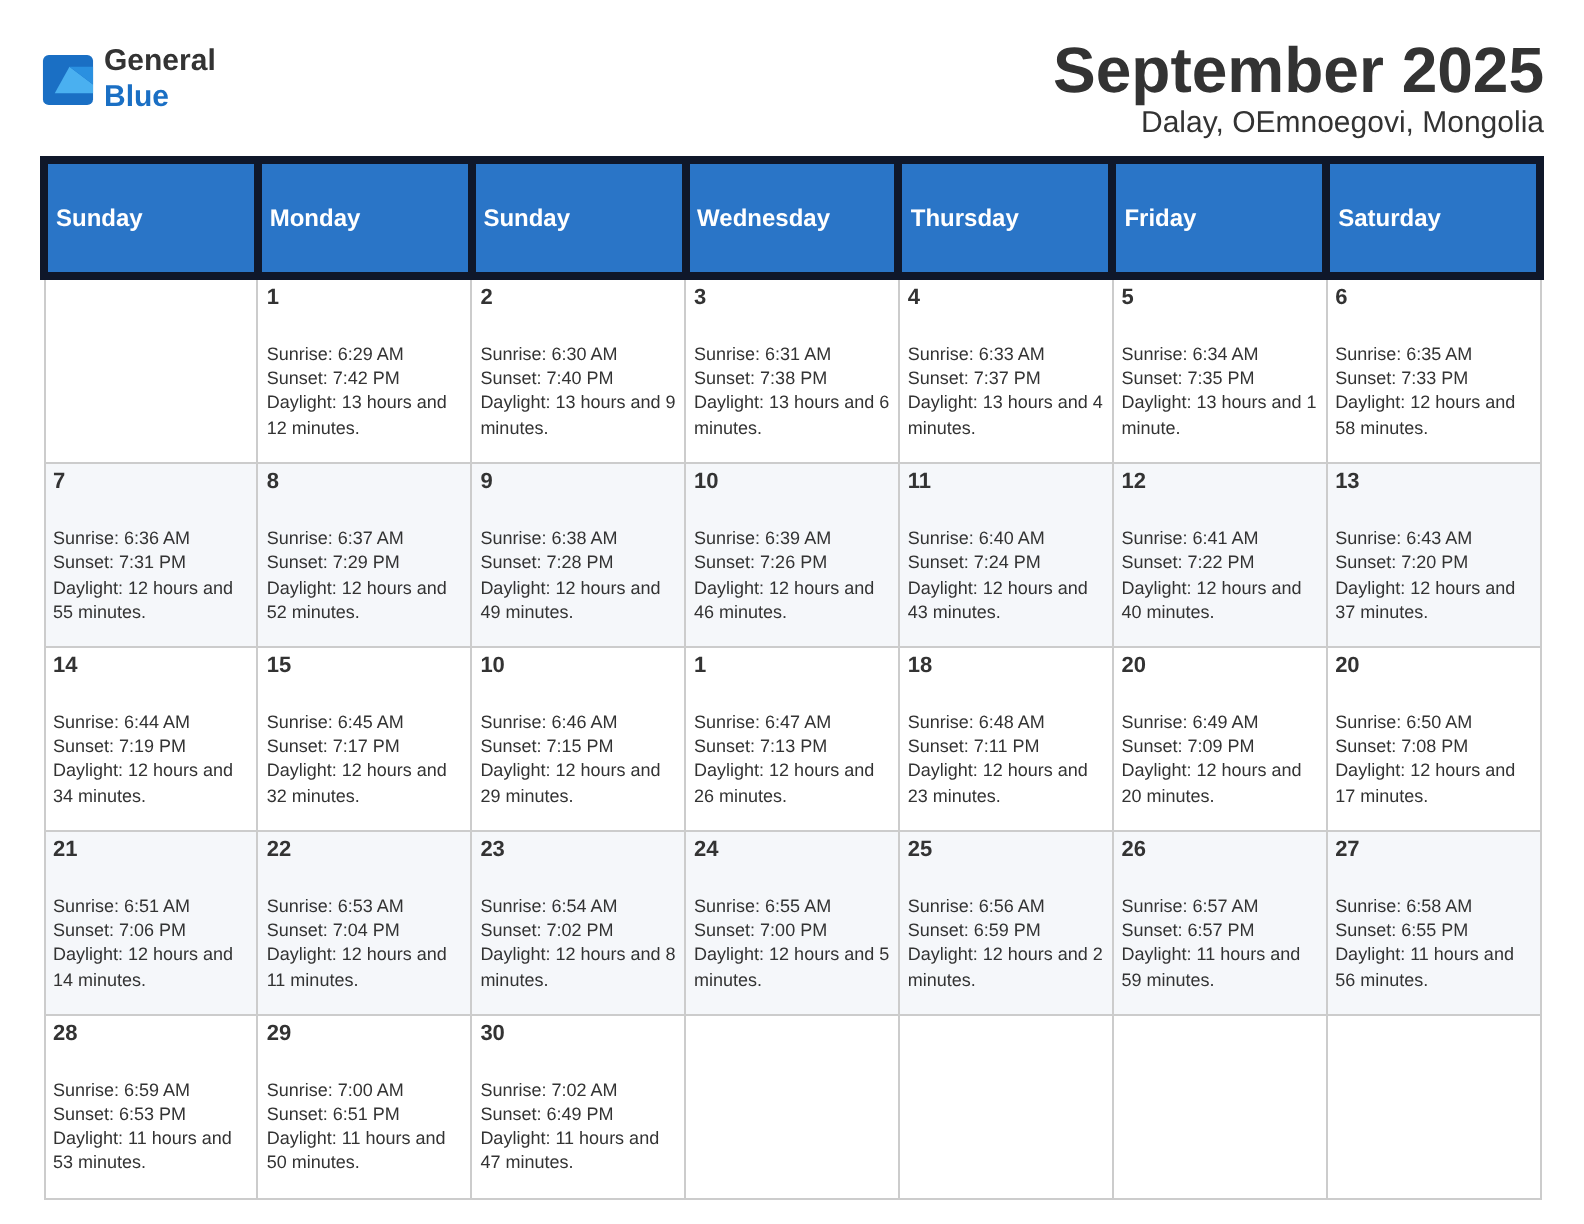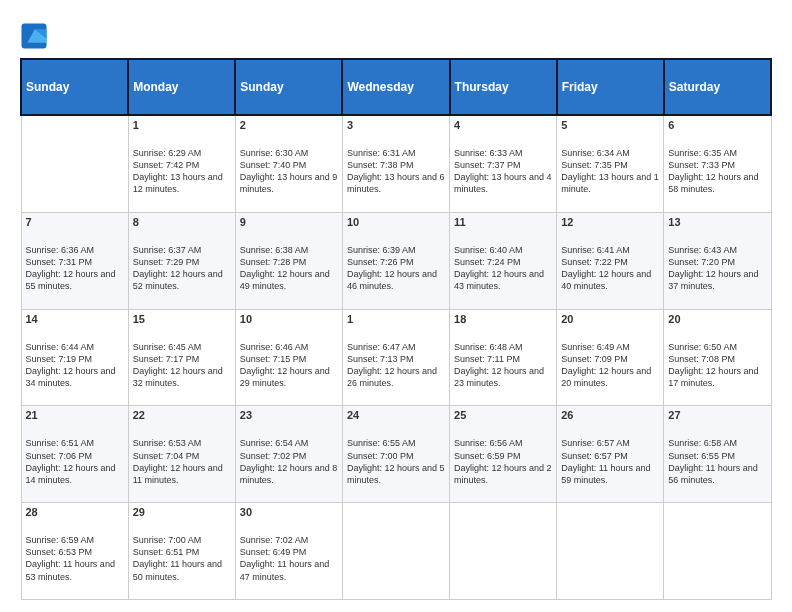--- a/index.html
+++ b/index.html
@@ -54,21 +54,21 @@
       width: 100%;
       table-layout: fixed;
     }
     .calendar th {
       background-color: #2a75c7;
       color: #fff;
       font-size: 12px;
       font-weight: bold;
       padding: 20px 4px;
       text-align: left;
-      border: 2px solid #0f172a;
+      border: 4px solid #0f172a;
     }
     .calendar td {
       border: 1px solid #ccc;
       vertical-align: top;
       padding: 3px 4px;
       font-size: 9.5px;
       color: #333;
       height: 78px;
     }
     .day-number {
@@ -94,20 +94,30 @@
 <body>
 
 <div class="page">
   <div class="header">
     <div class="logo">
       <svg class="logo-icon" width="38" height="38" viewBox="0 0 38 38">
         <rect x="2" y="2" width="34" height="34" rx="4" fill="#1a6fc4"></rect>
         <polygon points="10,28 20,10 36,22 36,28" fill="#4ab0f0"></polygon>
         <polygon points="20,10 36,10 36,22" fill="#2a90e0"></polygon>
       </svg>
+      <div>
+        <div style="font-size:15px;font-weight:bold;color:#333;line-height:1.2;">
+          <span style="color:#333;">General</span><br>
+          <span style="color:#1a6fc4;">Blue</span>
+        </div>
+      </div>
+    </div>
+    <div class="title-block">
+      <div class="month-title">September 2025</div>
+      <div class="location">Dalay, OEmnoegovi, Mongolia</div>
     </div>
   </div>
 
   <table class="calendar">
     <thead>
       <tr>
         <th>Sunday</th>
         <th>Monday</th>
         <th>Sunday</th>
         <th>Wednesday</th>

